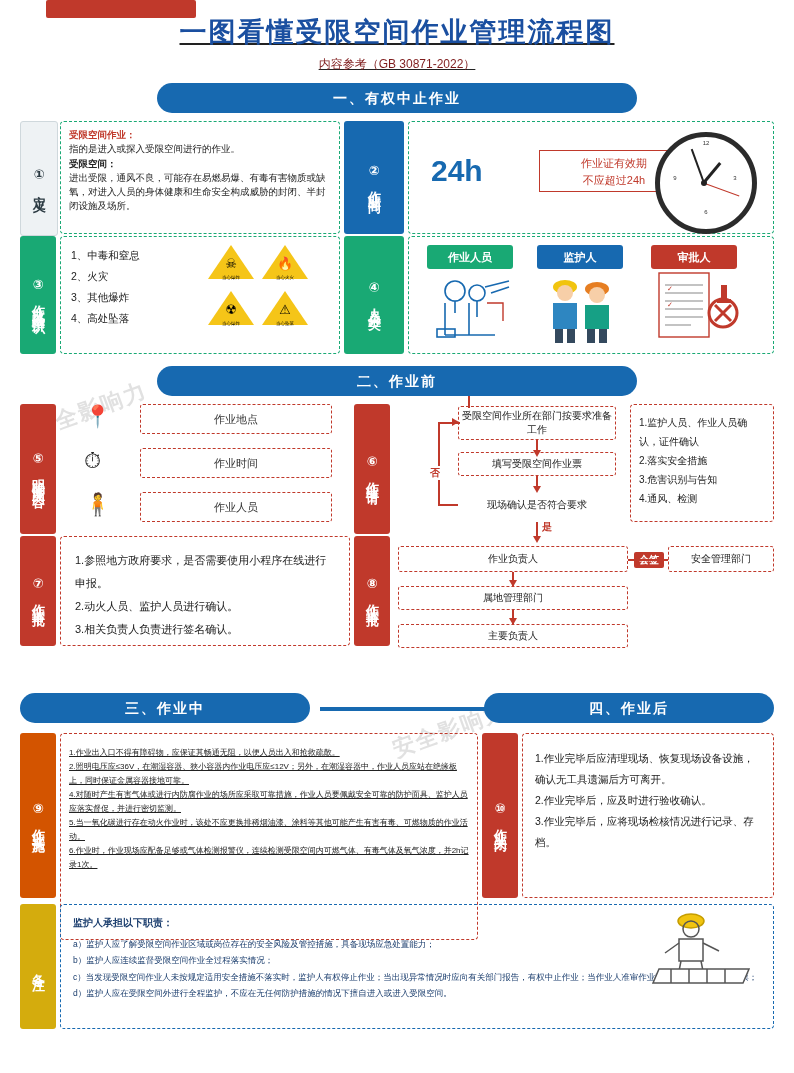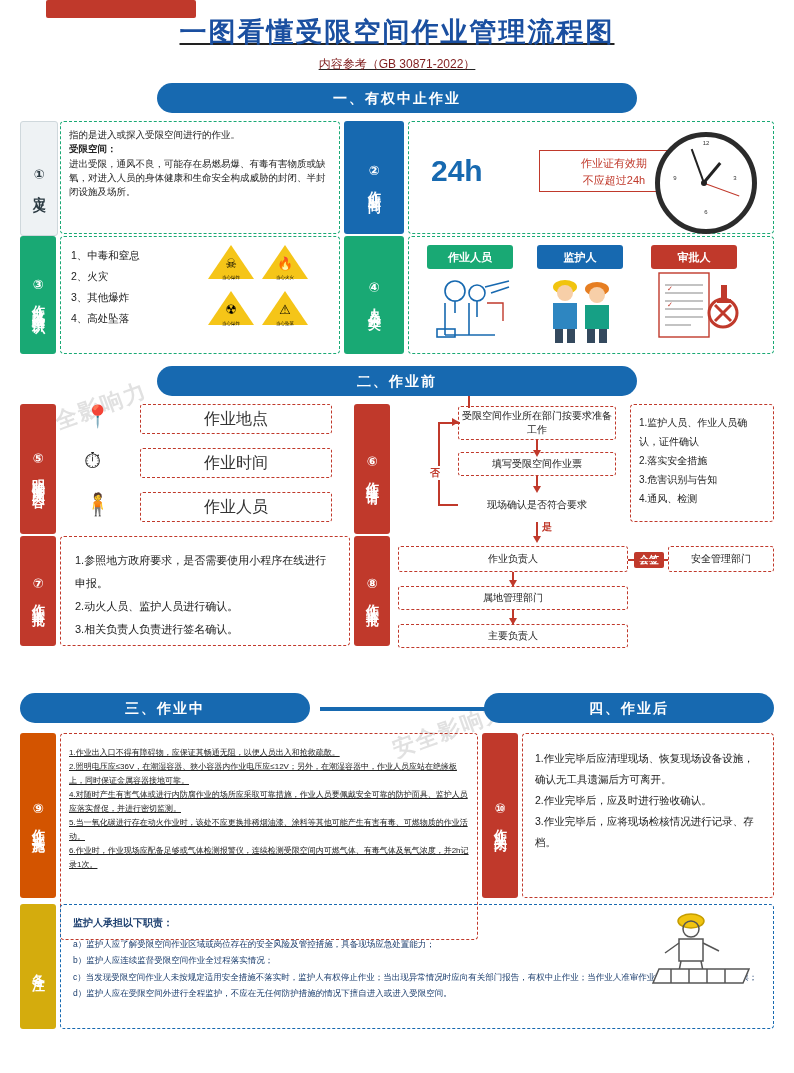--- a/index.html
+++ b/index.html
@@ -112,21 +112,21 @@
   .sec2{position:relative;margin:0 20px;height:285px;}
   .s2-5{position:absolute;left:0;top:0;width:36px;height:130px;background:#c0392b;}
   .s2-7{position:absolute;left:0;top:132px;width:36px;height:110px;background:#c0392b;}
   .s2-6{position:absolute;left:334px;top:0;width:36px;height:130px;background:#c0392b;}
   .s2-8{position:absolute;left:334px;top:132px;width:36px;height:110px;background:#c0392b;}
 
   .s2-content{position:absolute;left:40px;top:0;width:290px;height:130px;}
   .pillrow{position:relative;height:34px;margin-bottom:10px;}
   .pill{
     position:absolute;left:80px;width:190px;height:28px;line-height:28px;text-align:center;
-    border:1px dashed #c0392b;border-radius:3px;font-size:16px;color:#333;background:#fff;
+    border:1px dashed #c0392b;border-radius:3px;font-size:11px;color:#333;background:#fff;
   }
   .s2-approve{
     position:absolute;left:40px;top:132px;width:290px;height:110px;
     border:1px dashed #c0392b;border-radius:4px;box-sizing:border-box;padding:12px 14px;
     font-size:11px;line-height:2.1;color:#222;
   }
   .flowbox{
     position:absolute;border:1px dashed #c0392b;border-radius:3px;background:#fff;
     font-size:10px;text-align:center;color:#222;display:flex;align-items:center;justify-content:center;
     line-height:1.4;padding:2px;box-sizing:border-box;
@@ -203,20 +203,21 @@
 
   <div class="banner wide">一、有权中止作业</div>
 
   <div class="sec1">
     <div class="s1-left vlabel">
       <span>①</span>
         <span>定义</span>
     </div>
 
     <div class="s1-def">
+      <div class="t1">受限空间作业：</div>
       <div>指的是进入或探入受限空间进行的作业。</div>
       <div class="t2">受限空间：</div>
       <div>进出受限，通风不良，可能存在易燃易爆、有毒有害物质或缺氧，对进入人员的身体健康和生命安全构成威胁的封闭、半封闭设施及场所。</div>
     </div>
 
     <div class="s1-left2 vlabel">
       <span>③</span>
         <span>作业风险辨识</span>
     </div>
 

